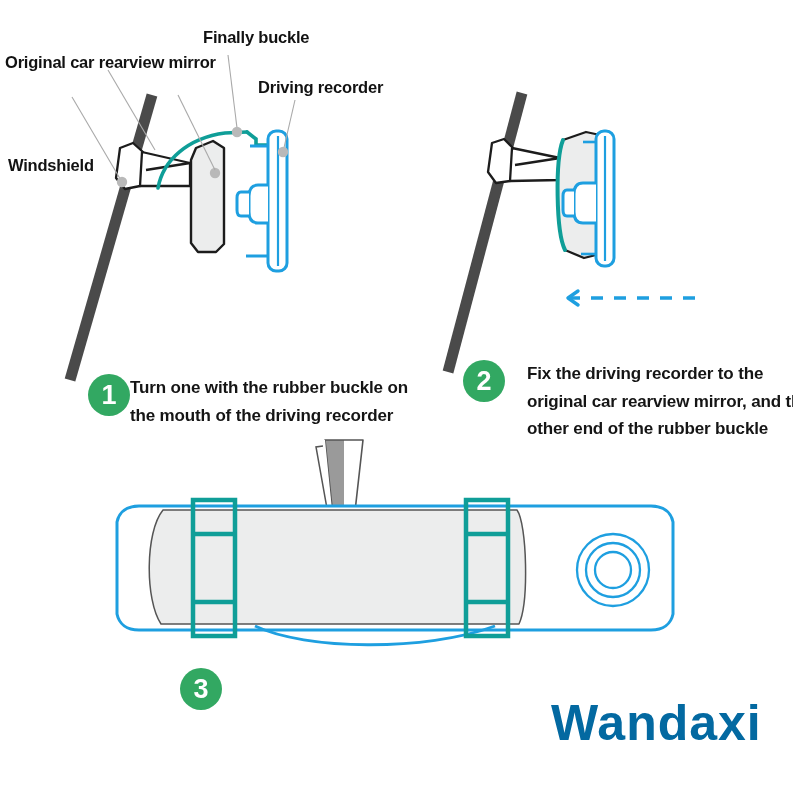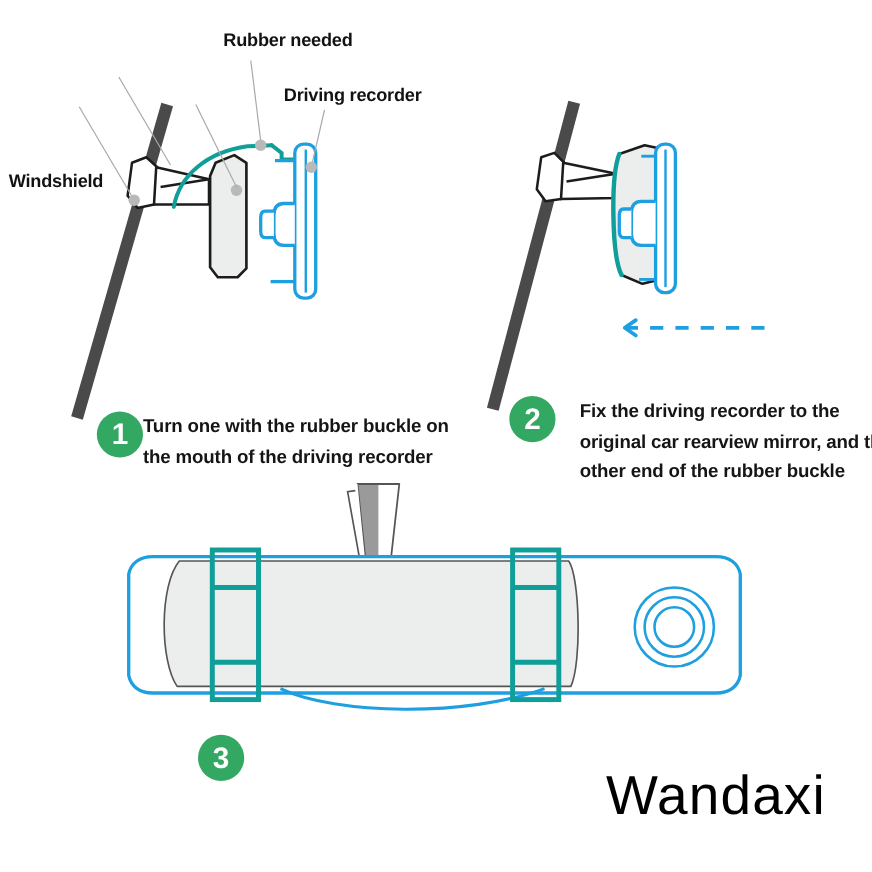--- a/index.html
+++ b/index.html
@@ -67,22 +67,22 @@
 
   #step3 { left: 180px; top: 668px; }
   #step3 .step-text { margin-left: 22px; width: 420px; }
 
   #watermark {
     position: absolute;
     left: 551px;
     top: 694px;
     font-family: "Liberation Sans", sans-serif;
     font-size: 50px;
-    font-weight: 400;
-    color: #000000;
+    font-weight: 700;
+    color: #0369a1;
     letter-spacing: 1px;
     white-space: nowrap;
   }
 </style>
 </head>
 <body>
 
 <div id="page">
 
   <div class="panel" id="panel1" style="left:0px; top:0px; width:400px; height:400px;">
@@ -211,22 +211,23 @@
       <g fill="none" stroke="#0f9e98" stroke-width="4.5">
         <rect x="371" y="62" width="42" height="136"></rect>
         <path d="M371,96 L413,96"></path>
         <path d="M371,164 L413,164"></path>
       </g>
     </svg>
   </div>
 
   <div class="callout-label" id="lbl-windshield" style="left:8px; top:108px;margin-top:48px;">Windshield</div>
 
-
-  <div class="callout-label" id="lbl-buckle" style="left:203px; top:28px;">Rubber needed</div>
+  <div class="callout-label" id="lbl-mirror" style="left:5px; top:53px;">Original car rearview mirror</div>
+
+  <div class="callout-label" id="lbl-buckle" style="left:203px; top:28px;">Finally buckle</div>
 
   <div class="callout-label" id="lbl-recorder" style="left:258px; top:78px;">Driving recorder</div>
 
   <div class="step" id="step1">
     <div class="step-badge">1</div>
     <div class="step-text">Turn one with the rubber buckle on the mouth of the driving recorder</div>
   </div>
 
   <div class="step" id="step2">
     <div class="step-badge">2</div>

